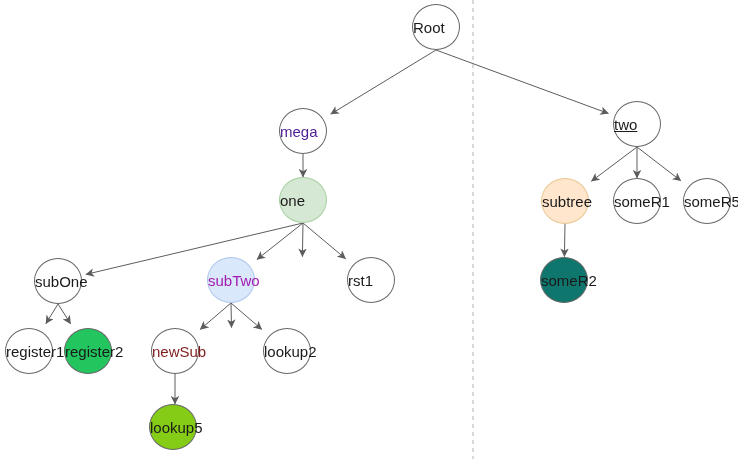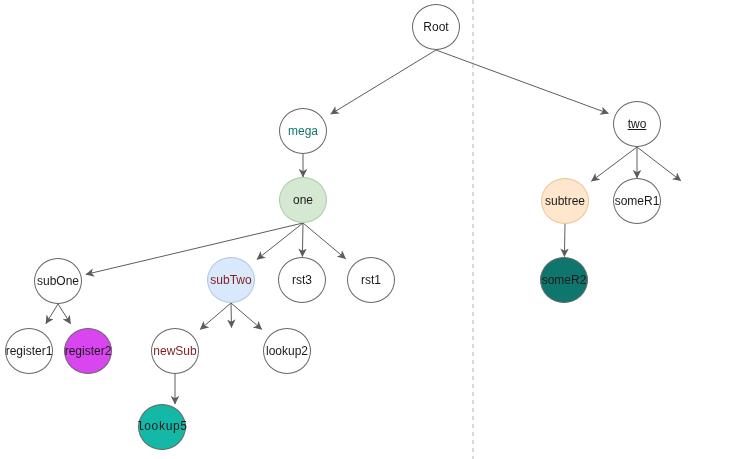--- a/index.html
+++ b/index.html
@@ -16,22 +16,22 @@
     left: 0; top: 0;
     width: 738px; height: 459px;
   }
   .node {
     position: absolute;
     box-sizing: border-box;
     border: 1px solid #666666;
     border-radius: 50%;
     display: flex;
     align-items: center;
-    justify-content: center;
-    font-size: 12px;
+    justify-content: flex-start;
+    font-size: 15px;
     color: #1a1a1a;
     white-space: nowrap;
     cursor: default;
   }
   .node span { pointer-events: none; }
 </style>
 </head>
 <body>
 
 <div id="canvas">
@@ -59,58 +59,58 @@
         <line x1="637" y1="147" x2="637" y2="178" stroke="#5c5c5c" stroke-width="1" marker-end="url(#arrow)"></line>
         <line x1="637" y1="147" x2="680.8306038894575" y2="180.8121801432958" stroke="#5c5c5c" stroke-width="1" marker-end="url(#arrow)"></line>
         <line x1="565" y1="224" x2="564.418233981511" y2="256.5788970353841" stroke="#5c5c5c" stroke-width="1" marker-end="url(#arrow)"></line>
       </g>
     <line id="divider-line" x1="473" x2="473" y1="0" y2="459" stroke="#b3b3b3" stroke-width="1" stroke-dasharray="4 4"></line>
   </svg>
 
 <div class="node" style="left: 412px; top: 4px; width: 48px; height: 46px; background: rgb(255, 255, 255); border-color: rgb(102, 102, 102); color: rgb(26, 26, 26);">
       <span>Root</span>
     </div>
-    <div class="node" style="left: 279px; top: 108px; width: 48px; height: 46px; background: rgb(255, 255, 255); border-color: rgb(102, 102, 102); color: #0f766e;">
+    <div class="node" style="left: 279px; top: 108px; width: 48px; height: 46px; background: rgb(255, 255, 255); border-color: rgb(102, 102, 102); color: #4c1d95;">
       <span>mega</span>
     </div>
     <div class="node" style="left: 613px; top: 101px; width: 48px; height: 46px; background: rgb(255, 255, 255); border-color: rgb(102, 102, 102); color: rgb(26, 26, 26); text-decoration: underline;">
       <span>two</span>
     </div>
     <div class="node" style="left: 279px; top: 177px; width: 48px; height: 46px; background: rgb(213, 232, 212); border-color: rgb(166, 206, 157); color: rgb(26, 26, 26);">
       <span>one</span>
     </div>
     <div class="node" style="left: 541px; top: 178px; width: 48px; height: 46px; background: rgb(255, 230, 204); border-color: rgb(232, 198, 146); color: rgb(26, 26, 26);">
       <span>subtree</span>
     </div>
     <div class="node" style="left: 613px; top: 178px; width: 48px; height: 46px; background: rgb(255, 255, 255); border-color: rgb(102, 102, 102); color: rgb(26, 26, 26);">
       <span>someR1</span>
     </div>
+    <div class="node" style="left: 683px; top: 178px; width: 48px; height: 46px; background: rgb(255, 255, 255); border-color: rgb(102, 102, 102); color: rgb(26, 26, 26);">
+      <span>someR5</span>
+    </div>
     <div class="node" style="left: 34px; top: 258px; width: 48px; height: 46px; background: rgb(255, 255, 255); border-color: rgb(102, 102, 102); color: rgb(26, 26, 26);">
       <span>subOne</span>
     </div>
-    <div class="node" style="left: 207px; top: 257px; width: 48px; height: 46px; background: rgb(218, 232, 252); border-color: rgb(173, 198, 234); color: #7f1d1d;">
+    <div class="node" style="left: 207px; top: 257px; width: 48px; height: 46px; background: rgb(218, 232, 252); border-color: rgb(173, 198, 234); color: #a21caf;">
       <span>subTwo</span>
-    </div>
-    <div class="node" style="left: 278px; top: 257px; width: 48px; height: 46px; background: rgb(255, 255, 255); border-color: rgb(102, 102, 102); color: rgb(26, 26, 26);">
-      <span>rst3</span>
     </div>
     <div class="node" style="left: 347px; top: 257px; width: 48px; height: 46px; background: rgb(255, 255, 255); border-color: rgb(102, 102, 102); color: rgb(26, 26, 26);">
       <span>rst1</span>
     </div>
     <div class="node" style="left: 540px; top: 257px; width: 48px; height: 46px; background: #0f766e; border-color: rgb(102, 102, 102); color: rgb(26, 26, 26);">
       <span>someR2</span>
     </div>
     <div class="node" style="left: 5px; top: 328px; width: 48px; height: 46px; background: rgb(255, 255, 255); border-color: rgb(102, 102, 102); color: rgb(26, 26, 26);">
       <span>register1</span>
     </div>
-    <div class="node" style="left: 64px; top: 328px; width: 48px; height: 46px; background: #d946ef; border-color: rgb(102, 102, 102); color: rgb(26, 26, 26);">
+    <div class="node" style="left: 64px; top: 328px; width: 48px; height: 46px; background: #22c55e; border-color: rgb(102, 102, 102); color: rgb(26, 26, 26);">
       <span>register2</span>
     </div>
     <div class="node" style="left: 151px; top: 328px; width: 48px; height: 46px; background: rgb(255, 255, 255); border-color: rgb(102, 102, 102); color: #7f1d1d;">
       <span>newSub</span>
     </div>
     <div class="node" style="left: 263px; top: 328px; width: 48px; height: 46px; background: rgb(255, 255, 255); border-color: rgb(102, 102, 102); color: rgb(26, 26, 26);">
       <span>lookup2</span>
     </div>
-    <div class="node" style="left: 138px; top: 404px; width: 48px; height: 46px; background: #14b8a6; border-color: rgb(102, 102, 102); color: rgb(26, 26, 26); font-family: Liberation Mono, monospace;">
+    <div class="node" style="left: 149px; top: 404px; width: 48px; height: 46px; background: #84cc16; border-color: rgb(102, 102, 102); color: rgb(26, 26, 26);">
       <span>lookup5</span>
     </div>
   </div>
 
 </body></html>

